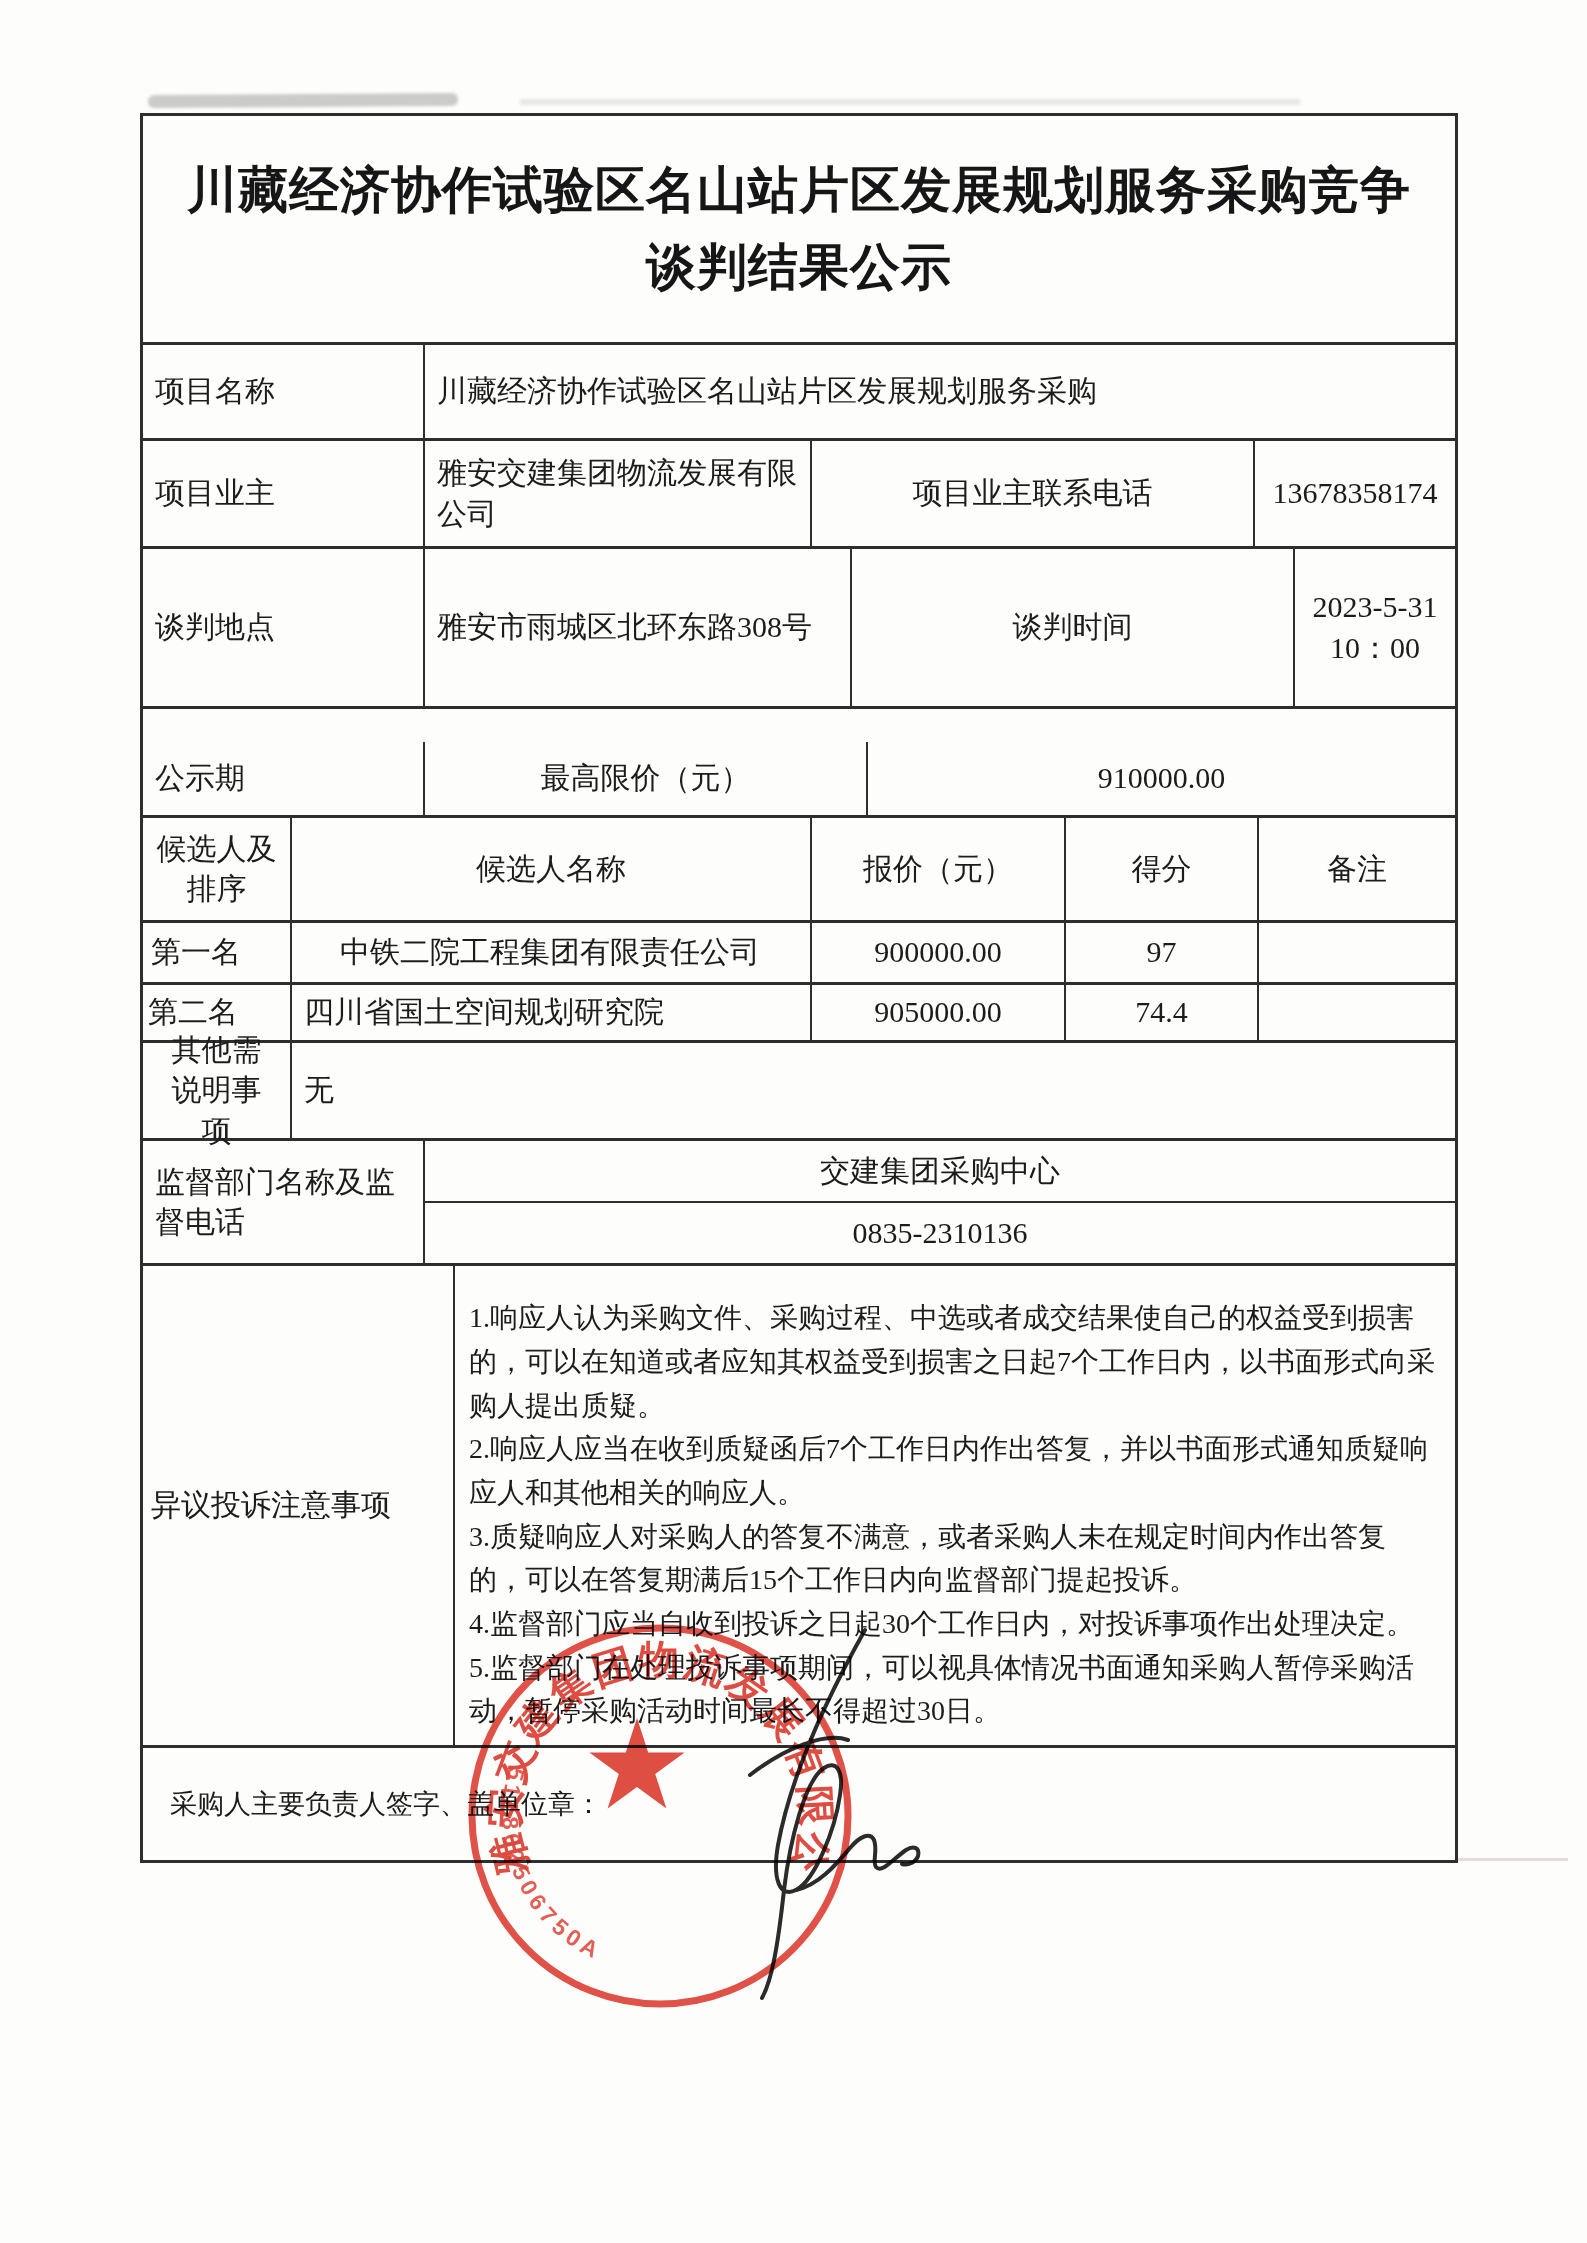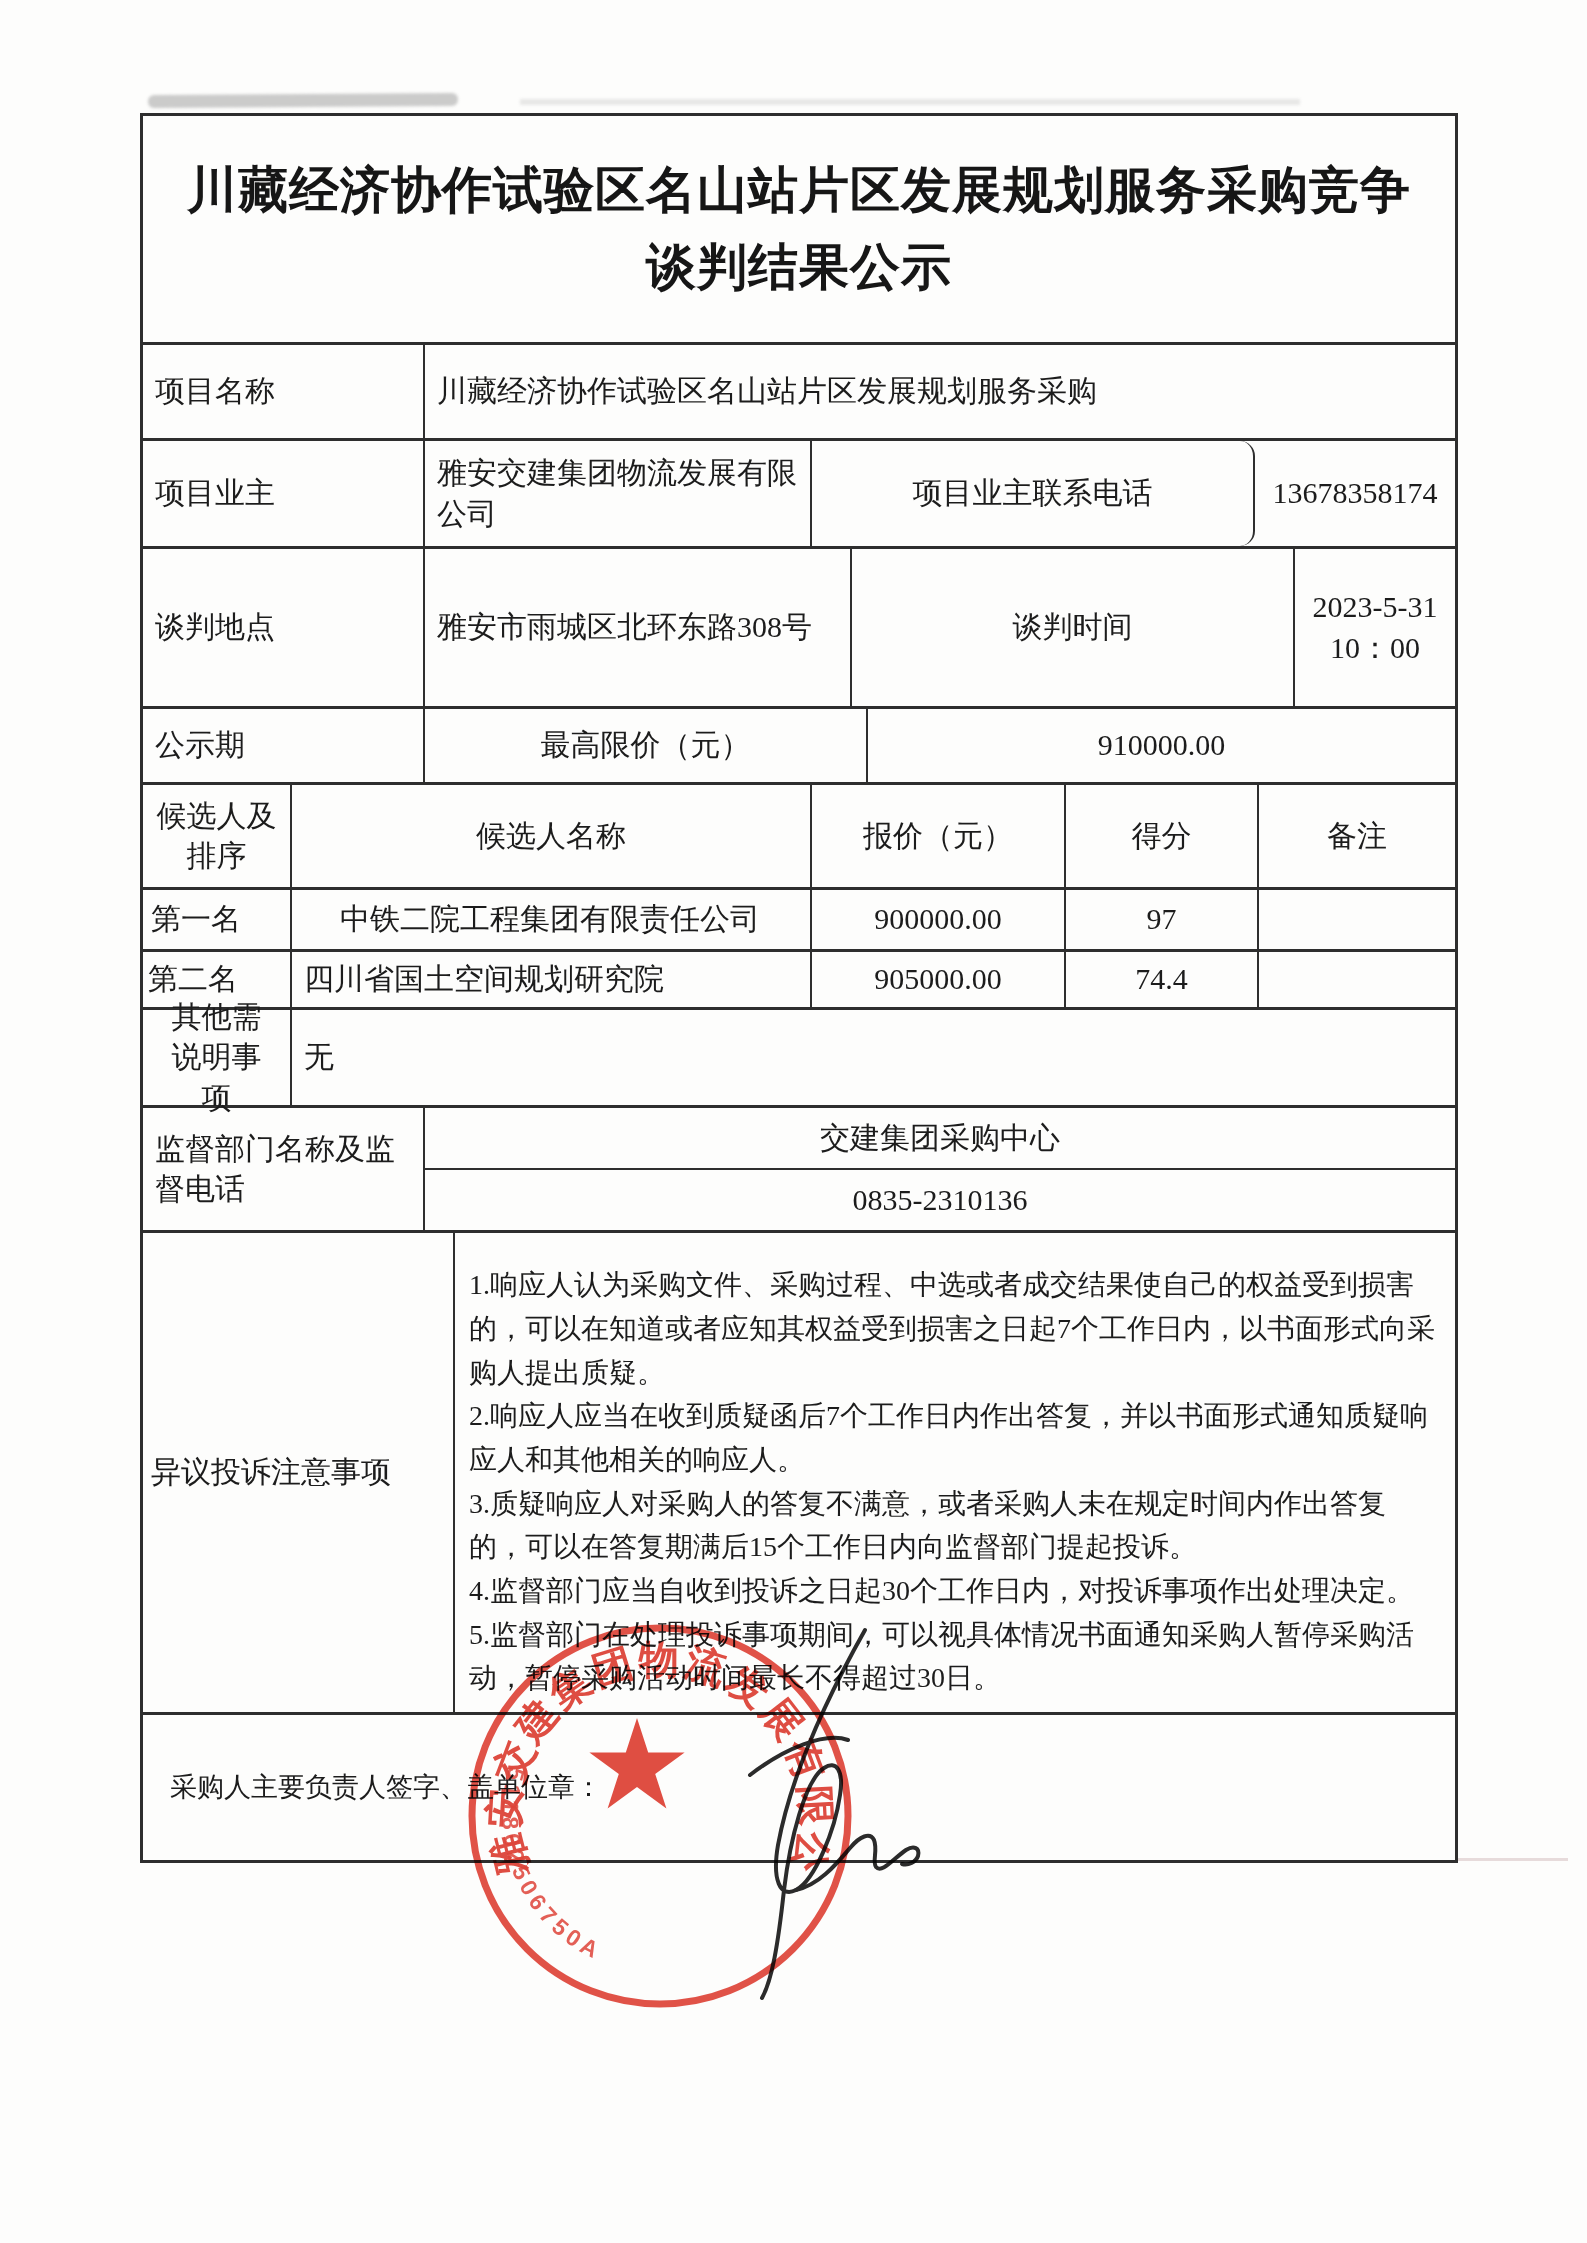--- a/index.html
+++ b/index.html
@@ -51,32 +51,32 @@
     </div>
 
     <div class="row" style="height:96px;">
       <div class="cell padL" style="width:282px;">项目名称</div>
       <div class="cell nr padL" style="flex:1;">川藏经济协作试验区名山站片区发展规划服务采购</div>
     </div>
 
     <div class="row" style="height:108px;">
       <div class="cell padL" style="width:282px;">项目业主</div>
       <div class="cell padL" style="width:387px;">雅安交建集团物流发展有限公司</div>
-      <div class="cell center" style="width:443px;border-radius:15px;">项目业主联系电话</div>
+      <div class="cell center" style="width:443px;">项目业主联系电话</div>
       <div class="cell nr center" style="flex:1;">13678358174</div>
     </div>
 
     <div class="row" style="height:160px;">
       <div class="cell padL" style="width:282px;">谈判地点</div>
       <div class="cell padL" style="width:427px;">雅安市雨城区北环东路308号</div>
       <div class="cell center" style="width:443px;">谈判时间</div>
       <div class="cell nr center" style="flex:1;">2023-5-31 10：00</div>
     </div>
 
-    <div class="row" style="height:76px;">
+    <div class="row" style="height:76px;margin-top:33px;">
       <div class="cell padL" style="width:282px;">公示期</div>
       <div class="cell center" style="width:443px;">最高限价（元）</div>
       <div class="cell nr center" style="flex:1;">910000.00</div>
     </div>
 
     <div class="row" style="height:105px;">
       <div class="cell center" style="width:149px;">候选人及排序</div>
       <div class="cell center" style="width:520px;">候选人名称</div>
       <div class="cell center" style="width:254px;">报价（元）</div>
       <div class="cell center" style="width:193px;">得分</div>

